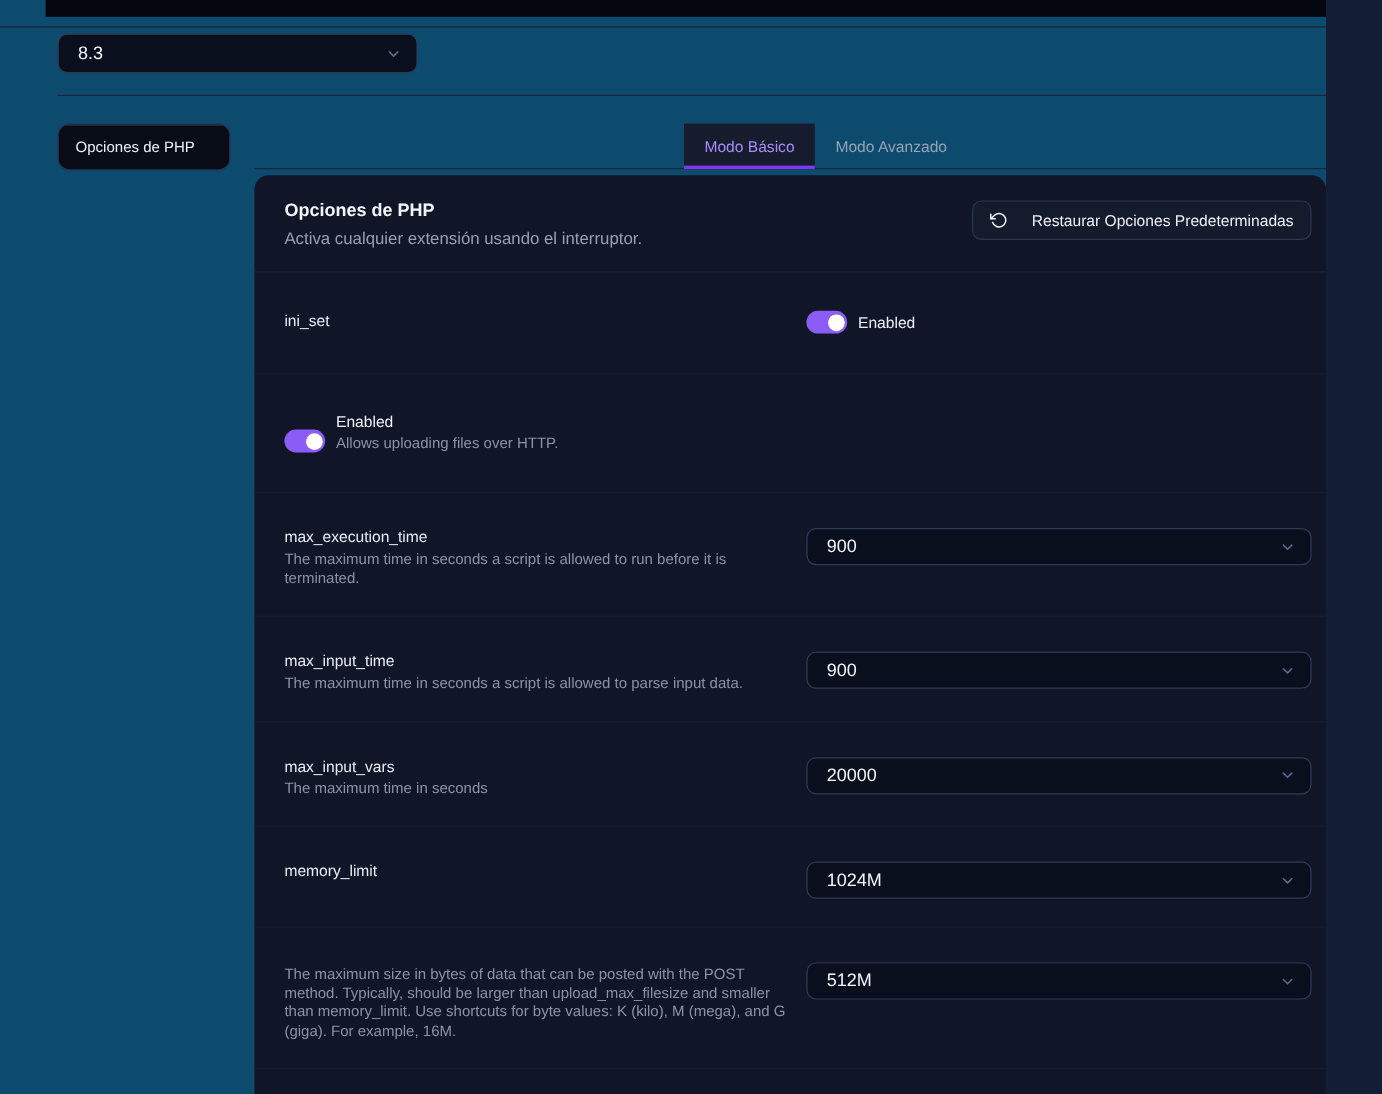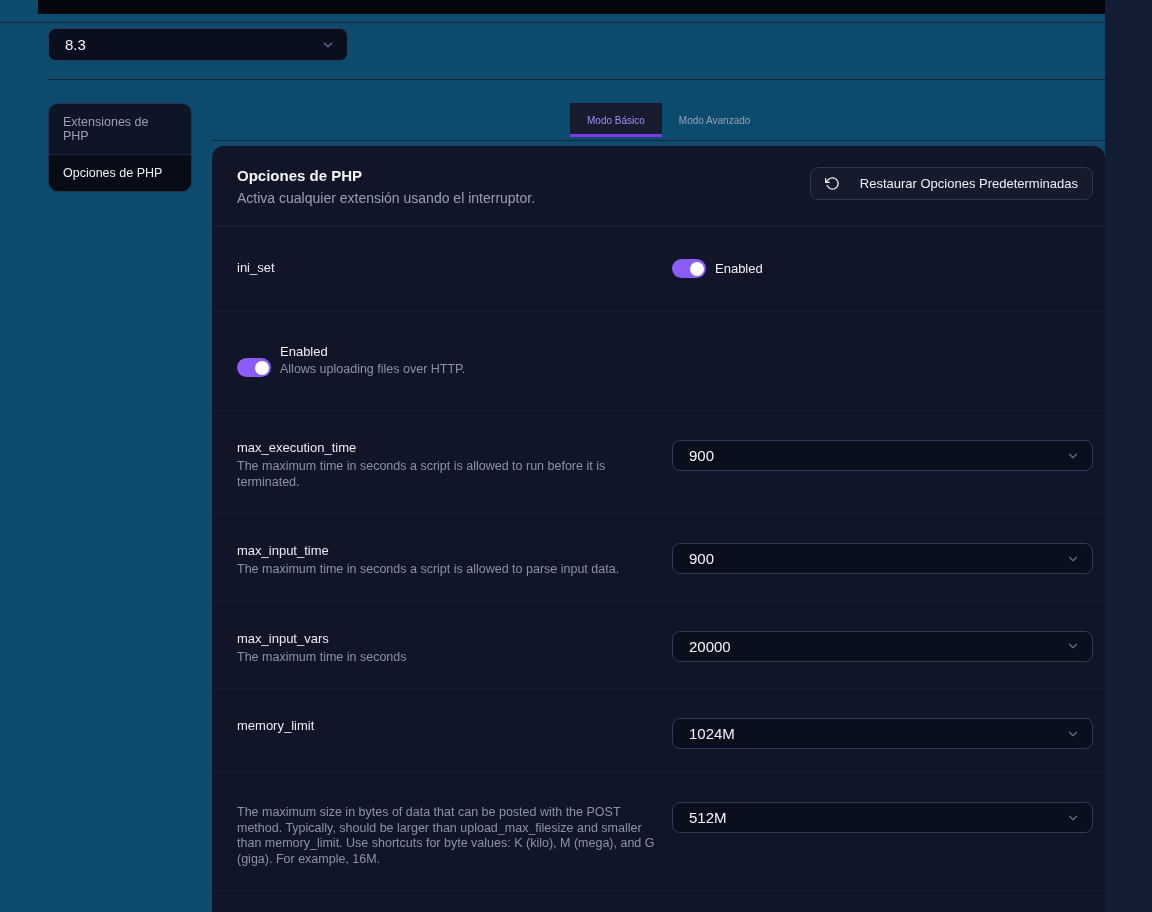--- a/index.html
+++ b/index.html
@@ -33,21 +33,21 @@
   }
   .side-item { padding:11px 14px; font-size:12.5px; color:#98a1b4; cursor:pointer; }
   .side-item.active {
     background:#080c17; color:#eef1f6;
     border-top:1px solid #1c2539; border-radius:0 0 9px 9px;
   }
 
   
   .tabs { position:absolute; top:103px; left:570px; display:flex; }
   .tabs-divider { position:absolute; top:140px; left:212px; width:893px; height:1px; background:#1b2435; }
-  .tab { padding:12px 17px 8px 17px; font-size:10px; color:#98a1b4; cursor:pointer; position:relative; z-index:2; }
+  .tab { padding:12px 17px 8px 17px; font-size:13px; color:#98a1b4; cursor:pointer; position:relative; z-index:2; }
   .tab.active { background:#161b2d; color:#a78bfa; border-bottom:3px solid #7c3aed; padding-bottom:8px; }
 
   
   .card {
     position:absolute; top:146px; left:212px; width:893px; height:766px;
     background:#101628; border-radius:12px 12px 0 0;
     display:flex; flex-direction:column; overflow:hidden;
   }
   .card-header { display:flex; justify-content:space-between; align-items:flex-start; padding:21px 12px 20px 25px; border-bottom:1px solid #1a2335; }
   .card-title { font-size:15px; font-weight:bold; color:#f4f6fa; margin-bottom:6px; }
@@ -94,21 +94,20 @@
   <div class="version-select">
     <span class="val">8.3</span>
     <svg class="chev" width="14" height="14" viewBox="0 0 24 24" fill="none" stroke="#5d6d8d" stroke-width="2.2" stroke-linecap="round" stroke-linejoin="round">
         <polyline points="6 9 12 15 18 9"></polyline>
       </svg>
   </div>
 
   <div class="section-divider"></div>
 
   <div class="sidebar">
-    <div class="side-item">Extensiones de PHP</div>
     <div class="side-item active">Opciones de PHP</div>
   </div>
 
   <div class="tabs">
     <div class="tab active">Modo Básico</div>
     <div class="tab">Modo Avanzado</div>
   </div>
   <div class="tabs-divider"></div>
 
   <div class="card">

